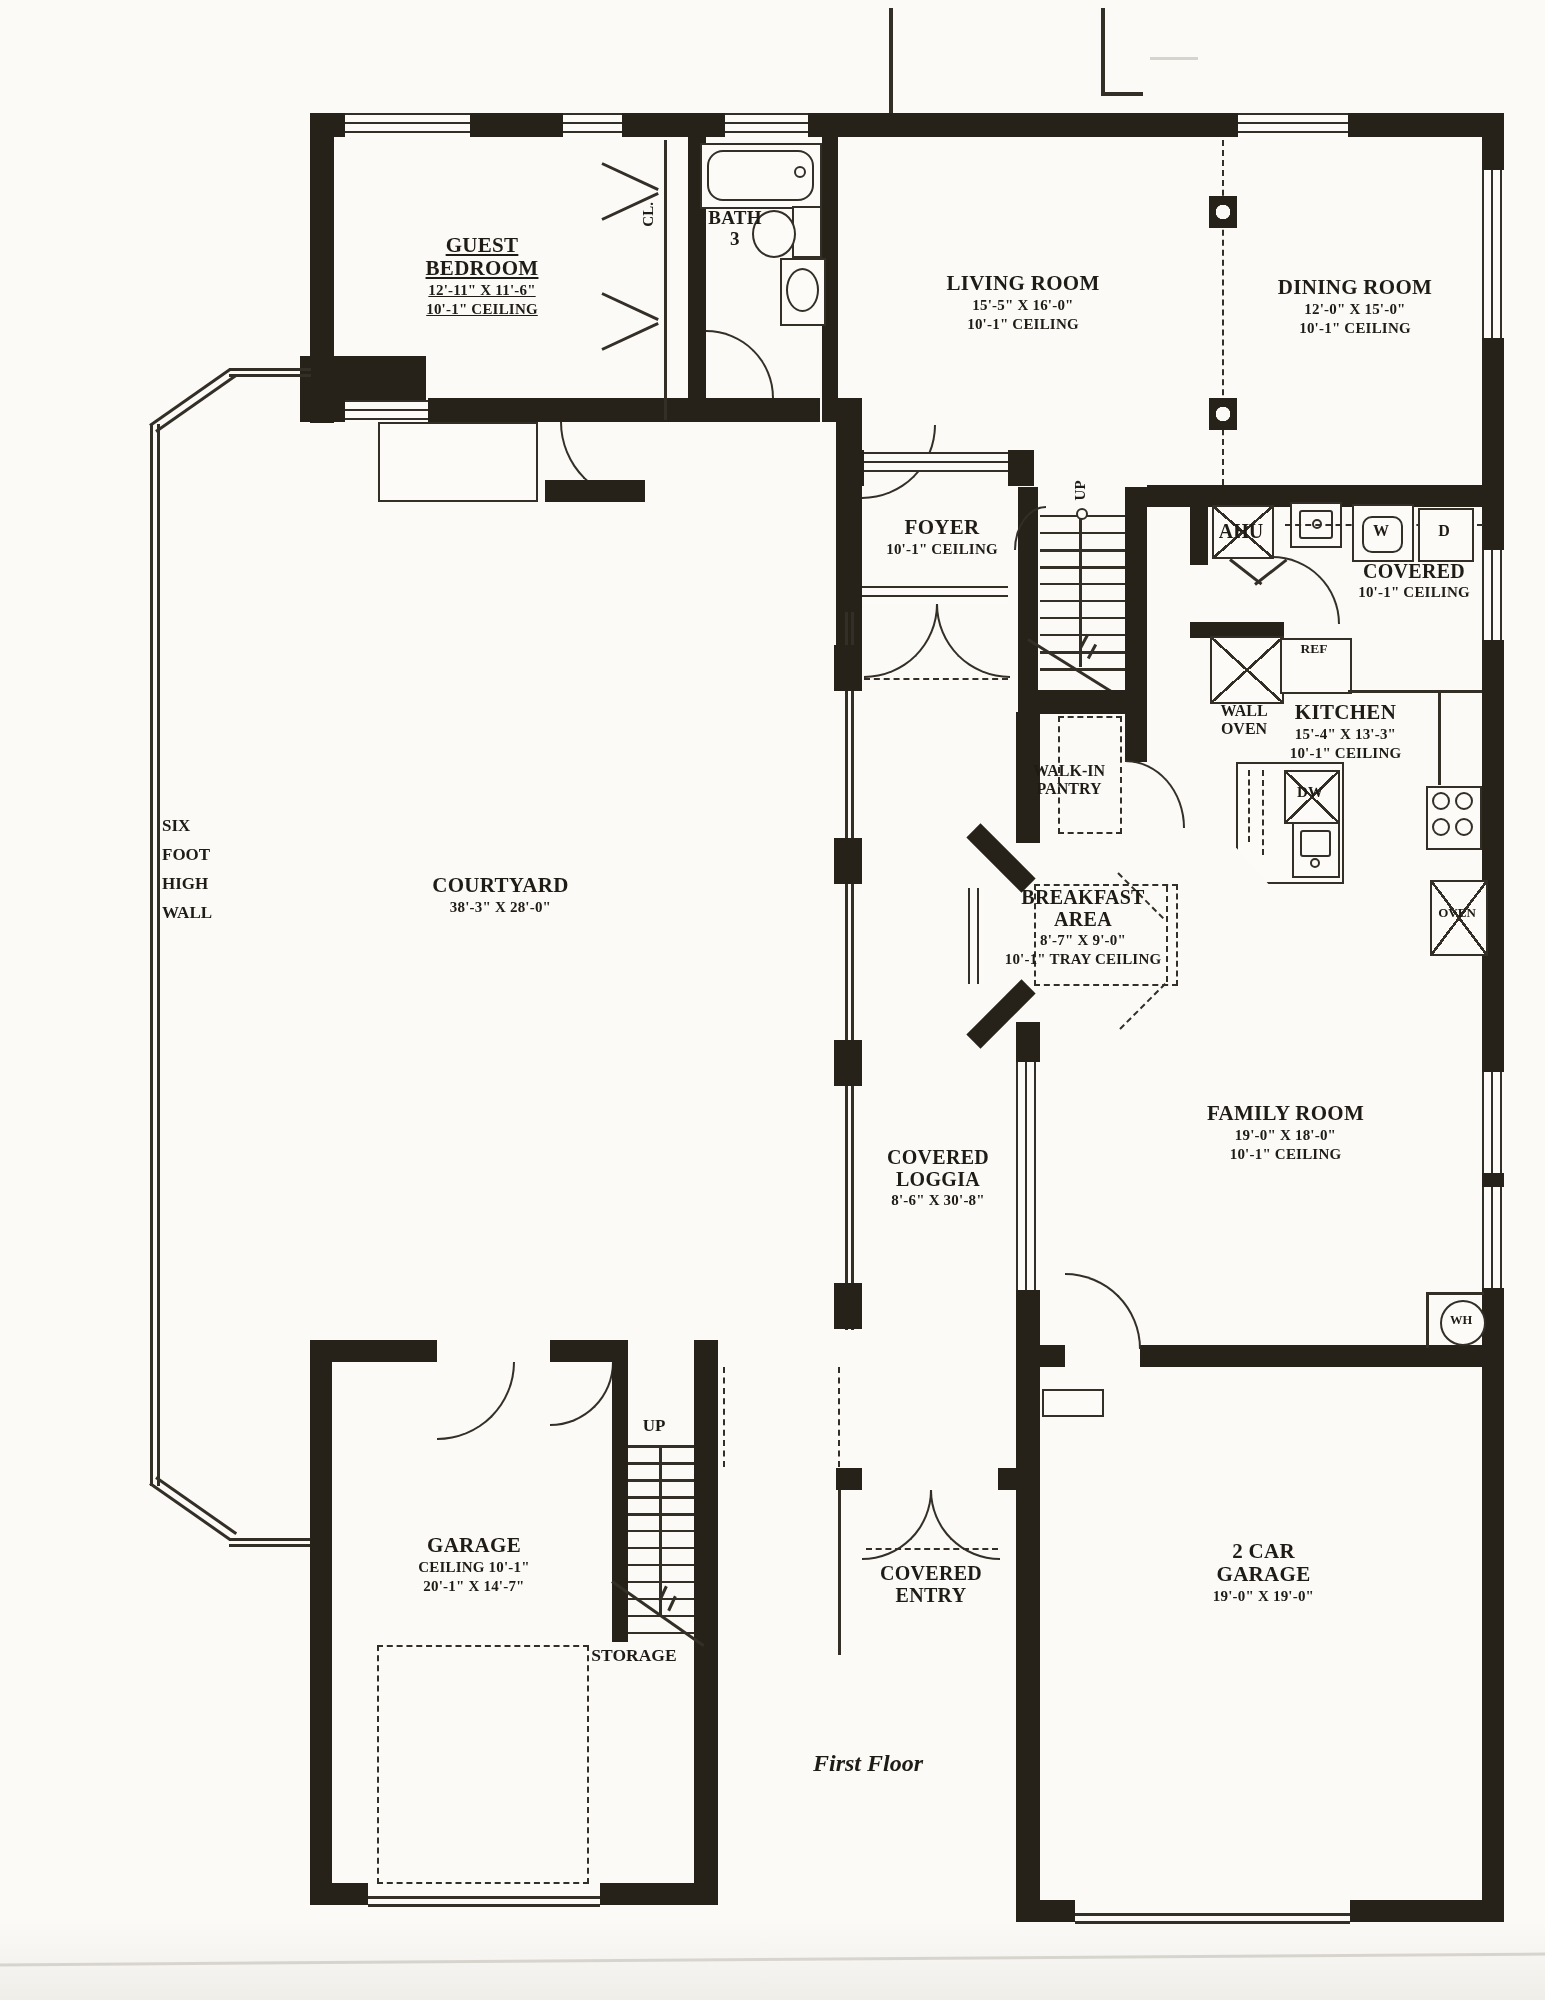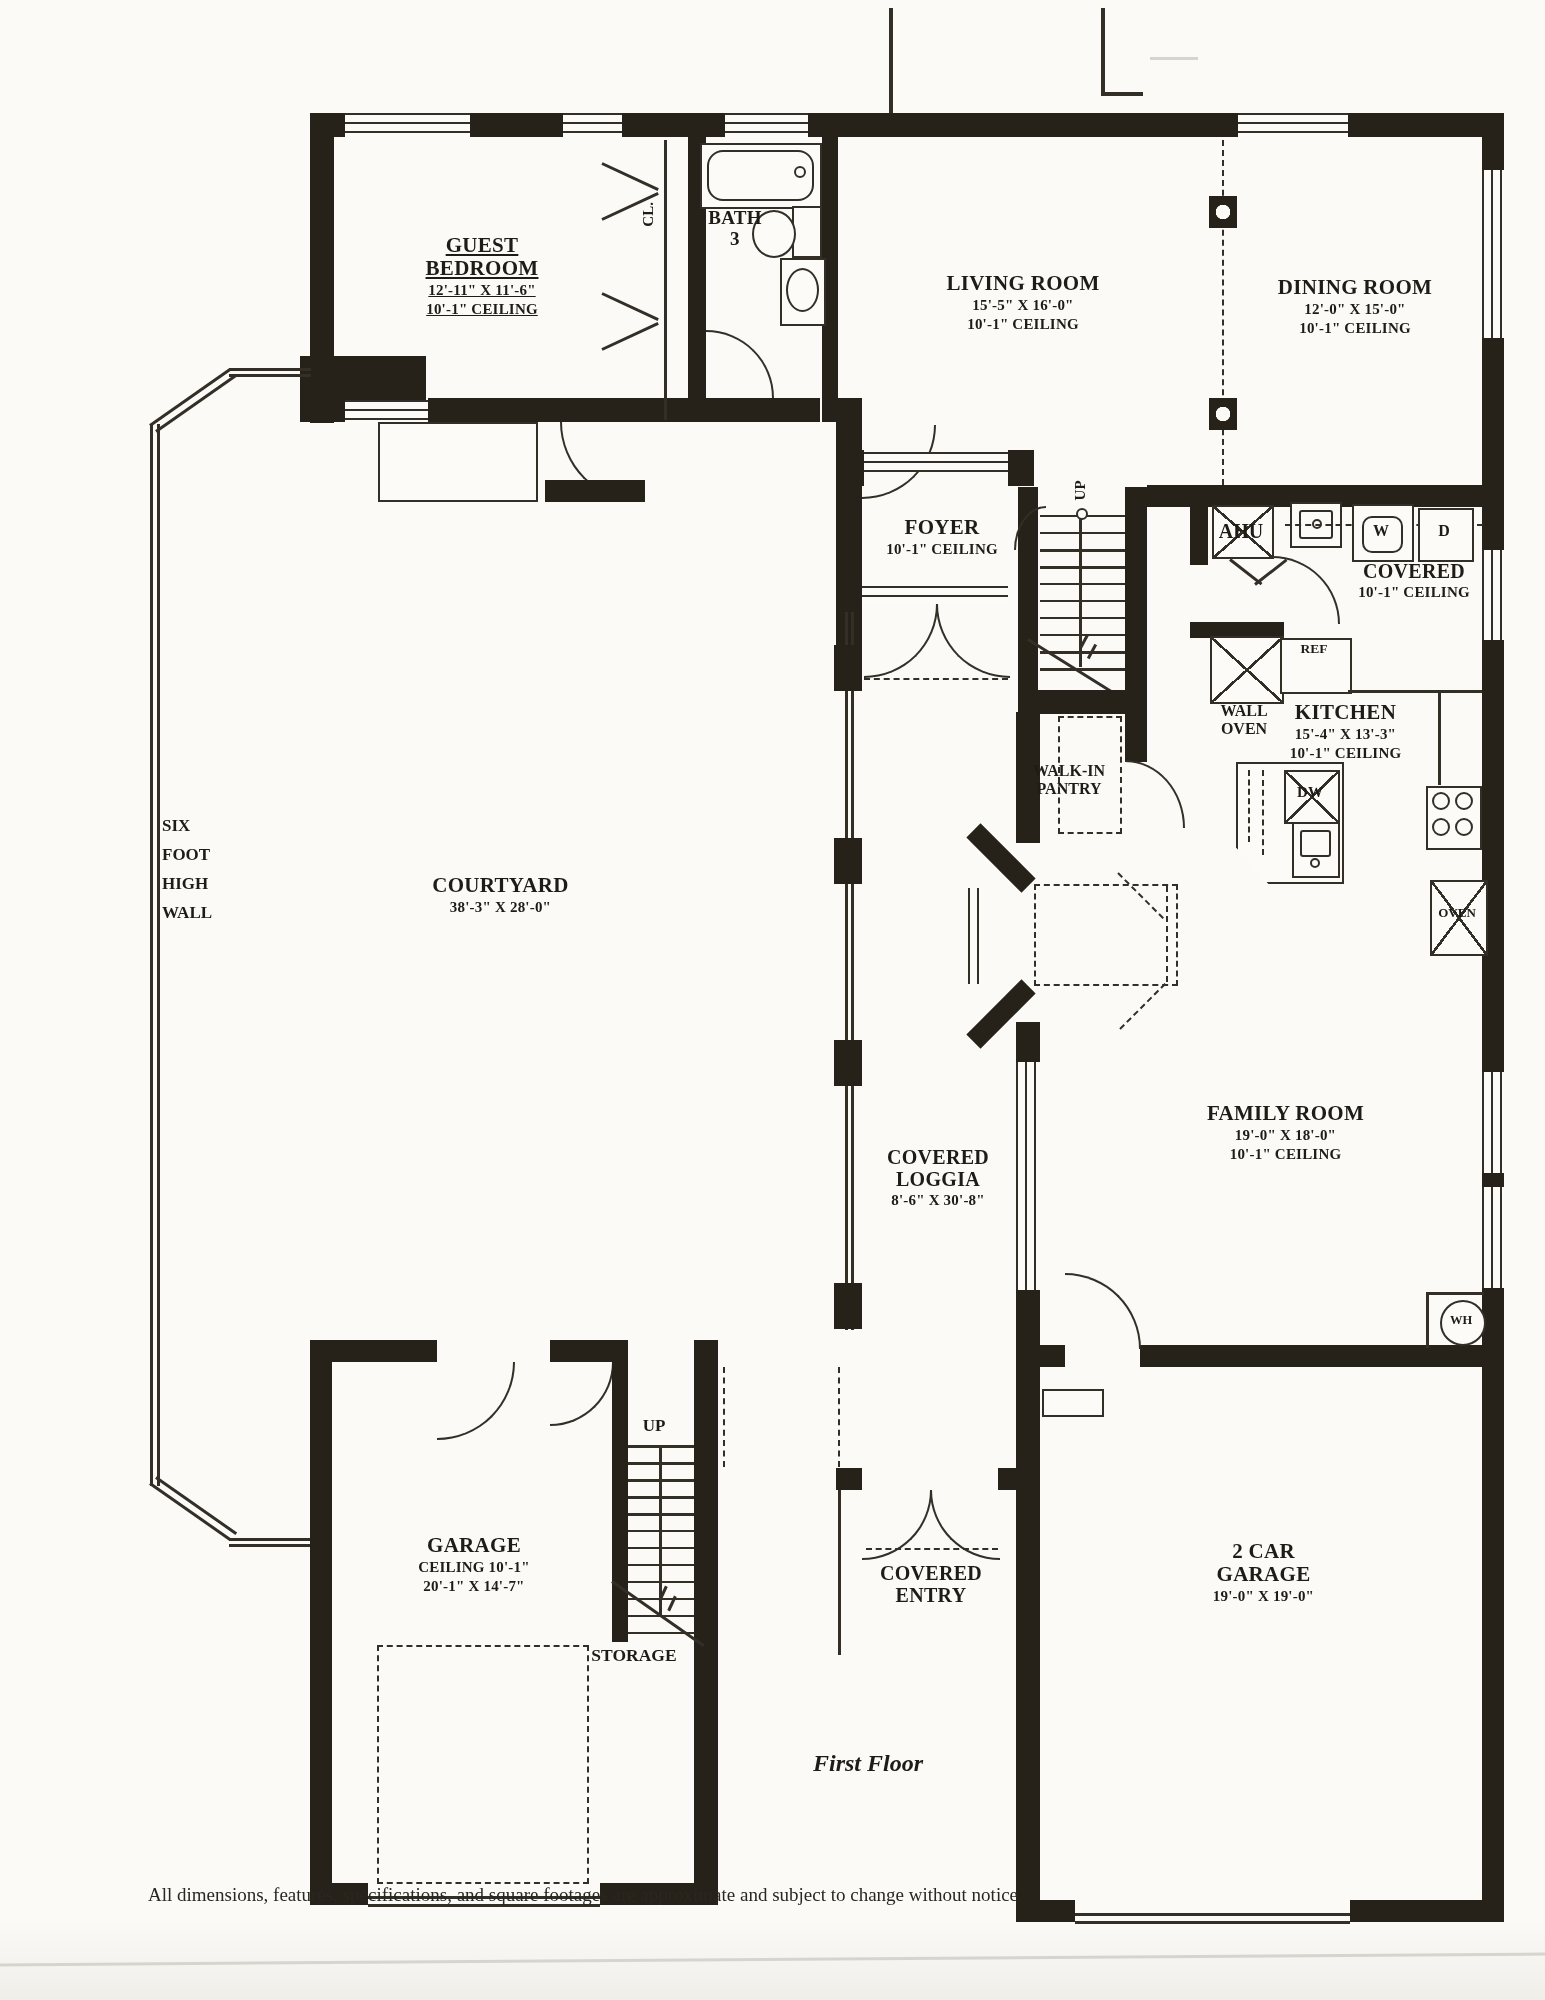--- a/index.html
+++ b/index.html
@@ -278,20 +278,26 @@
   </div>
 
   <div class="lbl" style="left:1268px;top:701px;width:155px;">
     <div class="nm">KITCHEN</div>
     <div class="dm">15'-4" X 13'-3"</div>
     <div class="dm">10'-1" CEILING</div>
   </div>
 
   <div class="fx" style="left:1018px;top:762px;width:102px;font-size:16px;">WALK-IN PANTRY</div>
 
+  <div class="lbl" style="left:988px;top:886px;width:190px;">
+    <div class="nm2">BREAKFAST</div>
+    <div class="nm2">AREA</div>
+    <div class="dm">8'-7" X 9'-0"</div>
+    <div class="dm">10'-1" TRAY CEILING</div>
+  </div>
 
   <div class="lbl" style="left:398px;top:874px;width:205px;">
     <div class="nm">COURTYARD</div>
     <div class="dm">38'-3" X 28'-0"</div>
   </div>
 
   <div class="fx pre" style="left:162px;top:812px;width:90px;font-size:17px;text-align:left;line-height:1.7;">SIX
 FOOT
 HIGH
 WALL</div>
@@ -320,15 +326,14 @@
     <div class="nm" style="font-size:20px;">COVERED ENTRY</div>
   </div>
 
   <div class="lbl" style="left:1186px;top:1540px;width:155px;">
     <div class="nm" style="width:120px;margin:0 auto;">2 CAR GARAGE</div>
     <div class="dm">19'-0" X 19'-0"</div>
   </div>
 
   <div class="fx it" style="left:798px;top:1750px;width:140px;font-size:24px;">First Floor</div>
 
-  <div class="fx" style="left:148px;top: 1884px;width:1290px;font-size:19px;font-weight:400;text-align:left;color:#2a2622;">All dimensions, features, specifications, and square footages are approximate and subject to change without notice.</div>
 
 </div>
 
 </body></html>

